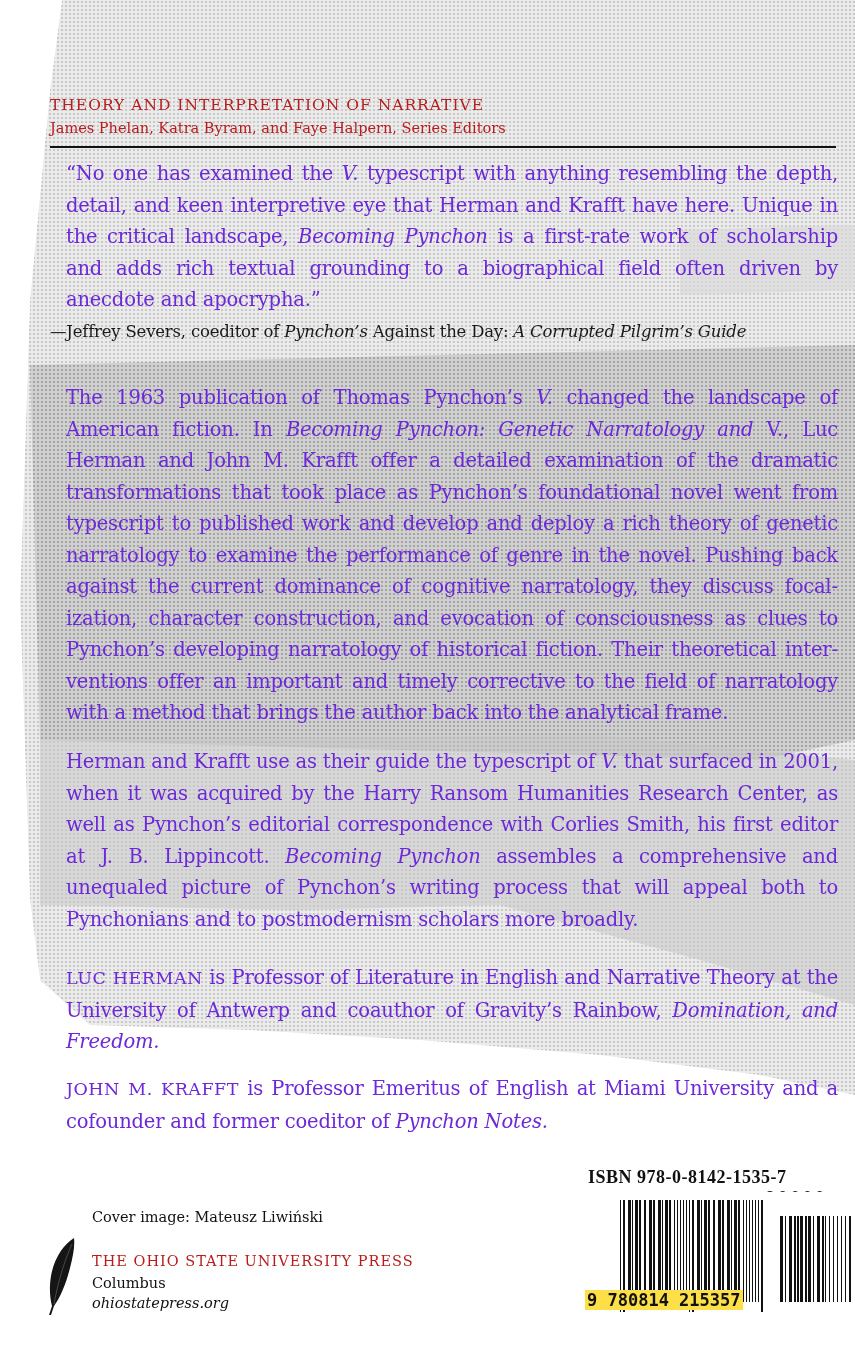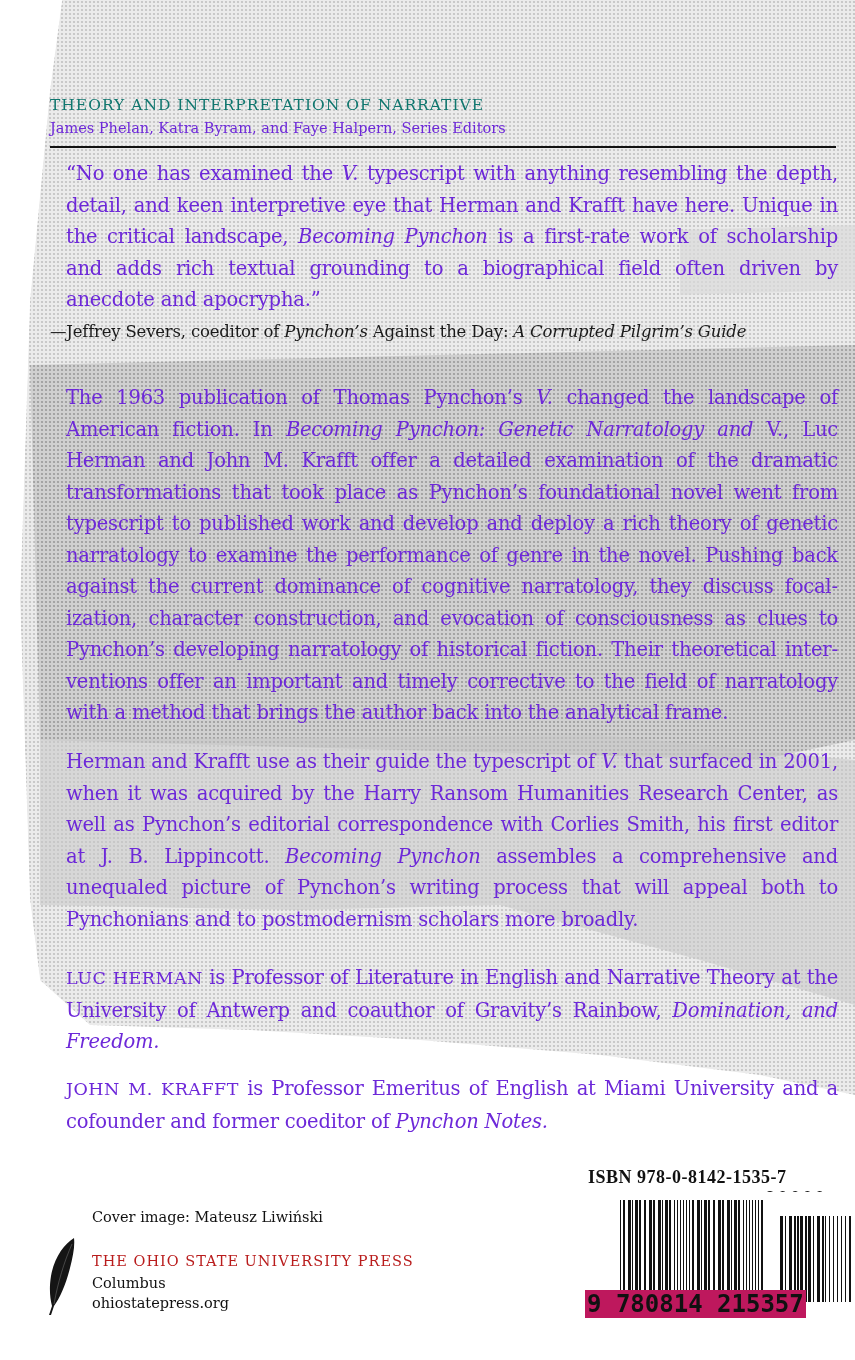--- a/index.html
+++ b/index.html
@@ -1,36 +1,36 @@
 <!DOCTYPE html>
 <html><head>
 <meta charset="utf-8">
 <style>
   html, body { margin:0; padding:0; }
   body { width:855px; height:1360px; position:relative; overflow:hidden; background:#ffffff;
          font-family:"DejaVu Serif", serif; color:#1c1c1c; }
   .bg { position:absolute; inset:0; pointer-events:none; }
   .content { position:absolute; left:50px; top:0; width:772px; }
-  .series-title { position:absolute; top:96px; left:0; font-size:15.5px; letter-spacing:1px; color:#0f766e; }
-  .series-editors { position:absolute; top:120px; left:0; font-size:14.5px; color:#6d28d9; }
+  .series-title { position:absolute; top:96px; left:0; font-size:15.5px; letter-spacing:1px; color:#b91c1c; }
+  .series-editors { position:absolute; top:120px; left:0; font-size:14.5px; color:#b91c1c; }
   .rule { position:absolute; top:146px; left:0; width:786px; height:2px; background:#111; }
   .para { position:absolute; left:16px; width:772px; font-size:19.5px; line-height:31.5px; text-align:justify; color:#6d28d9; letter-spacing:-0.2px; }
   .para i { font-style:italic; }
   .last { text-align-last:left; }
   .attribution { position:absolute; top:322px; left:0; font-size:16.5px; color:#1a1a1a; letter-spacing:-0.2px; }
   .sc { letter-spacing:0.5px; font-size:17.5px; }
   .credit { position:absolute; left:92px; top:1209px; font-size:14.5px; color:#111; }
   .press { position:absolute; left:92px; top:1253px; font-size:14.5px; letter-spacing:1px; color:#b91c1c; }
   .city { position:absolute; left:92px; top:1275px; font-size:14.5px; color:#111; }
-  .site { position:absolute; left:92px; top:1295px; font-size:14.5px; color:#111; }
+  .site { position:absolute; left:92px; top:1295px; font-size:14.5px; color:#111;font-style:italic; }
   .quill { position:absolute; left:46px; top:1236px; width:30px; height:80px; }
   .barcode { position:absolute; left:580px; top:1170px; width:275px; height:150px; }
   .isbn-top { position:absolute; left:588px; top:1167px; font-family:Liberation Serif, serif; font-size:18px; font-weight:bold; letter-spacing:0.5px; color:#111; }
   .addon-num { position:absolute; left:765px; top:1187px; font-family:"DejaVu Sans Mono", monospace; font-size:18px; font-weight:bold; letter-spacing:1.5px; color:#111; }
-  .ean-num { position:absolute; left:585px; top:1290px; font-family:"DejaVu Sans Mono", monospace; font-size:24px; font-weight:bold; color:#111; background:#be185d; padding:0 2px;text-align:center; }
+  .ean-num { position:absolute; left:585px; top:1290px; font-family:"DejaVu Sans Mono", monospace; font-size:17px; font-weight:bold; color:#111; background:#fde047; padding:0 2px;text-align:center; }
 </style>
 </head>
 <body>
 
 <svg class="bg" width="855" height="1360" viewBox="0 0 855 1360">
   <defs>
     <pattern id="dots" width="4" height="4" patternUnits="userSpaceOnUse">
       <circle cx="2" cy="2" r="1.1" fill="#000" opacity="0.18"></circle>
     </pattern>
   </defs>

